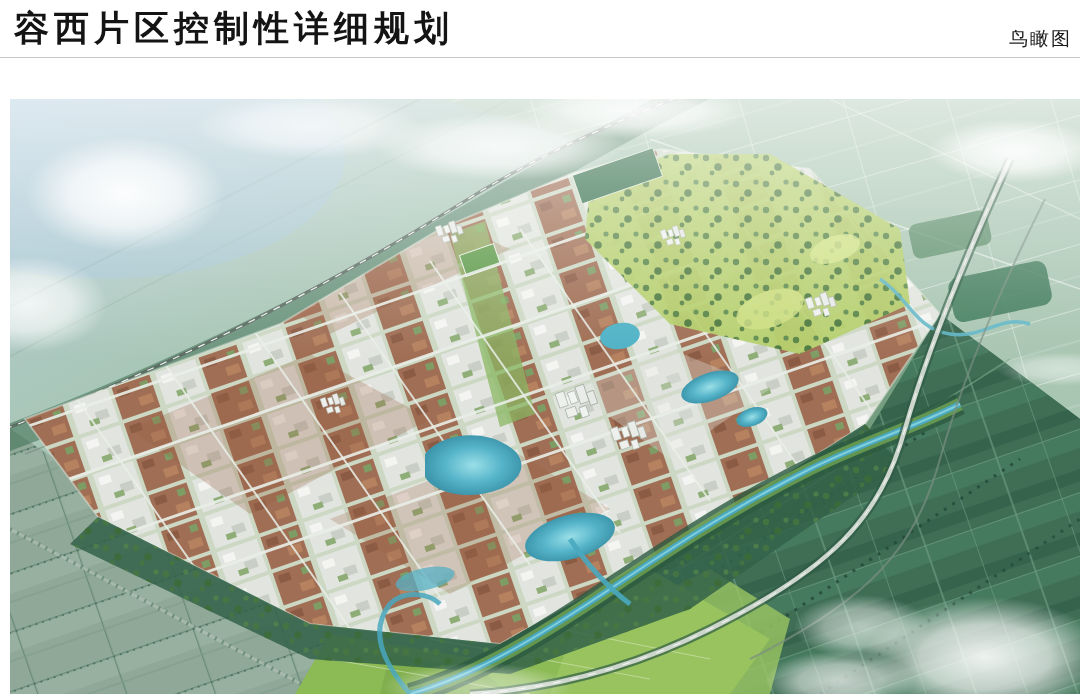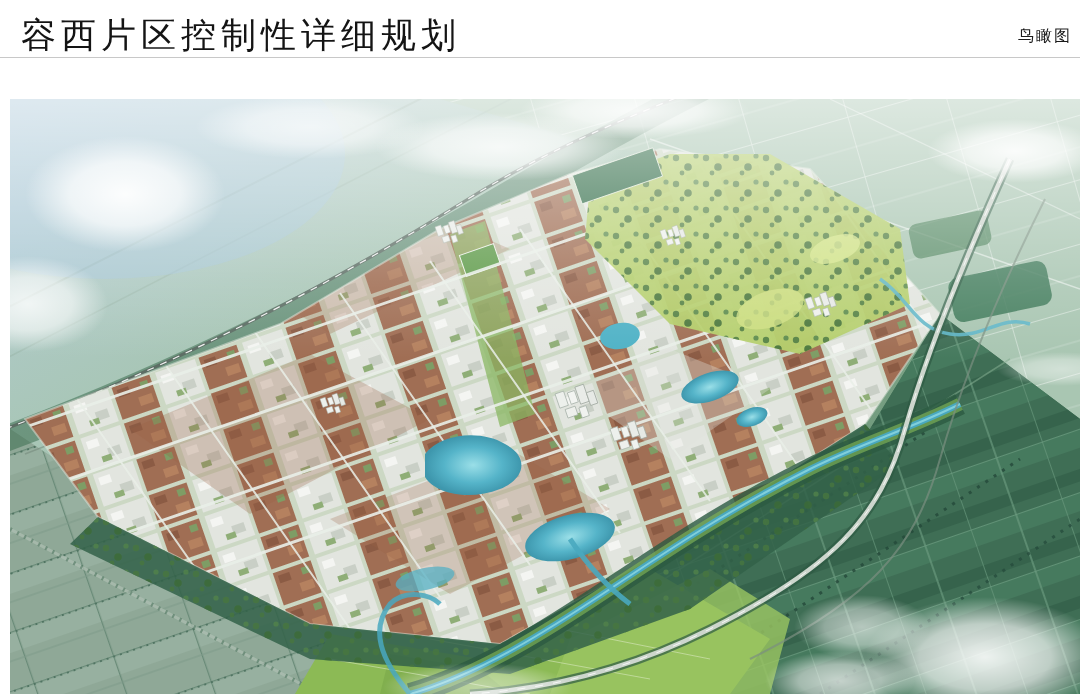--- a/index.html
+++ b/index.html
@@ -1,20 +1,20 @@
 <!DOCTYPE html>
 <html><head>
 <meta charset="utf-8">
 <style>
   html,body{margin:0;padding:0;background:#ffffff;}
   .page{position:relative;width:1080px;height:694px;background:#ffffff;
         font-family:"Liberation Sans","DejaVu Sans",sans-serif;overflow:hidden;}
-  .page-title{position:absolute;left:14px;top:5px;margin:7px;font-size:35px;font-weight:400;
+  .page-title{position:absolute;left:14px;top:5px;margin:0;font-size:35px;font-weight:700;
         color:#141414;letter-spacing:5px;white-space:nowrap;}
-  .corner-label{position:absolute;right:8px;top:26px;font-size:16px;color:#1a1a1a;letter-spacing:2px;}
+  .corner-label{position:absolute;right:8px;top:26px;font-size:19px;color:#1a1a1a;letter-spacing:2px;}
   .divider{position:absolute;left:0;top:57px;width:100%;height:1px;background:#c8c8c8;}
   .aerial{position:absolute;left:10px;top:99px;width:1070px;height:595px;}
   .aerial svg{display:block;width:100%;height:100%;}
 </style>
 </head>
 <body>
 
 <div class="page">
   <h1 class="page-title">容西片区控制性详细规划</h1>
   <span class="corner-label">鸟瞰图</span>

